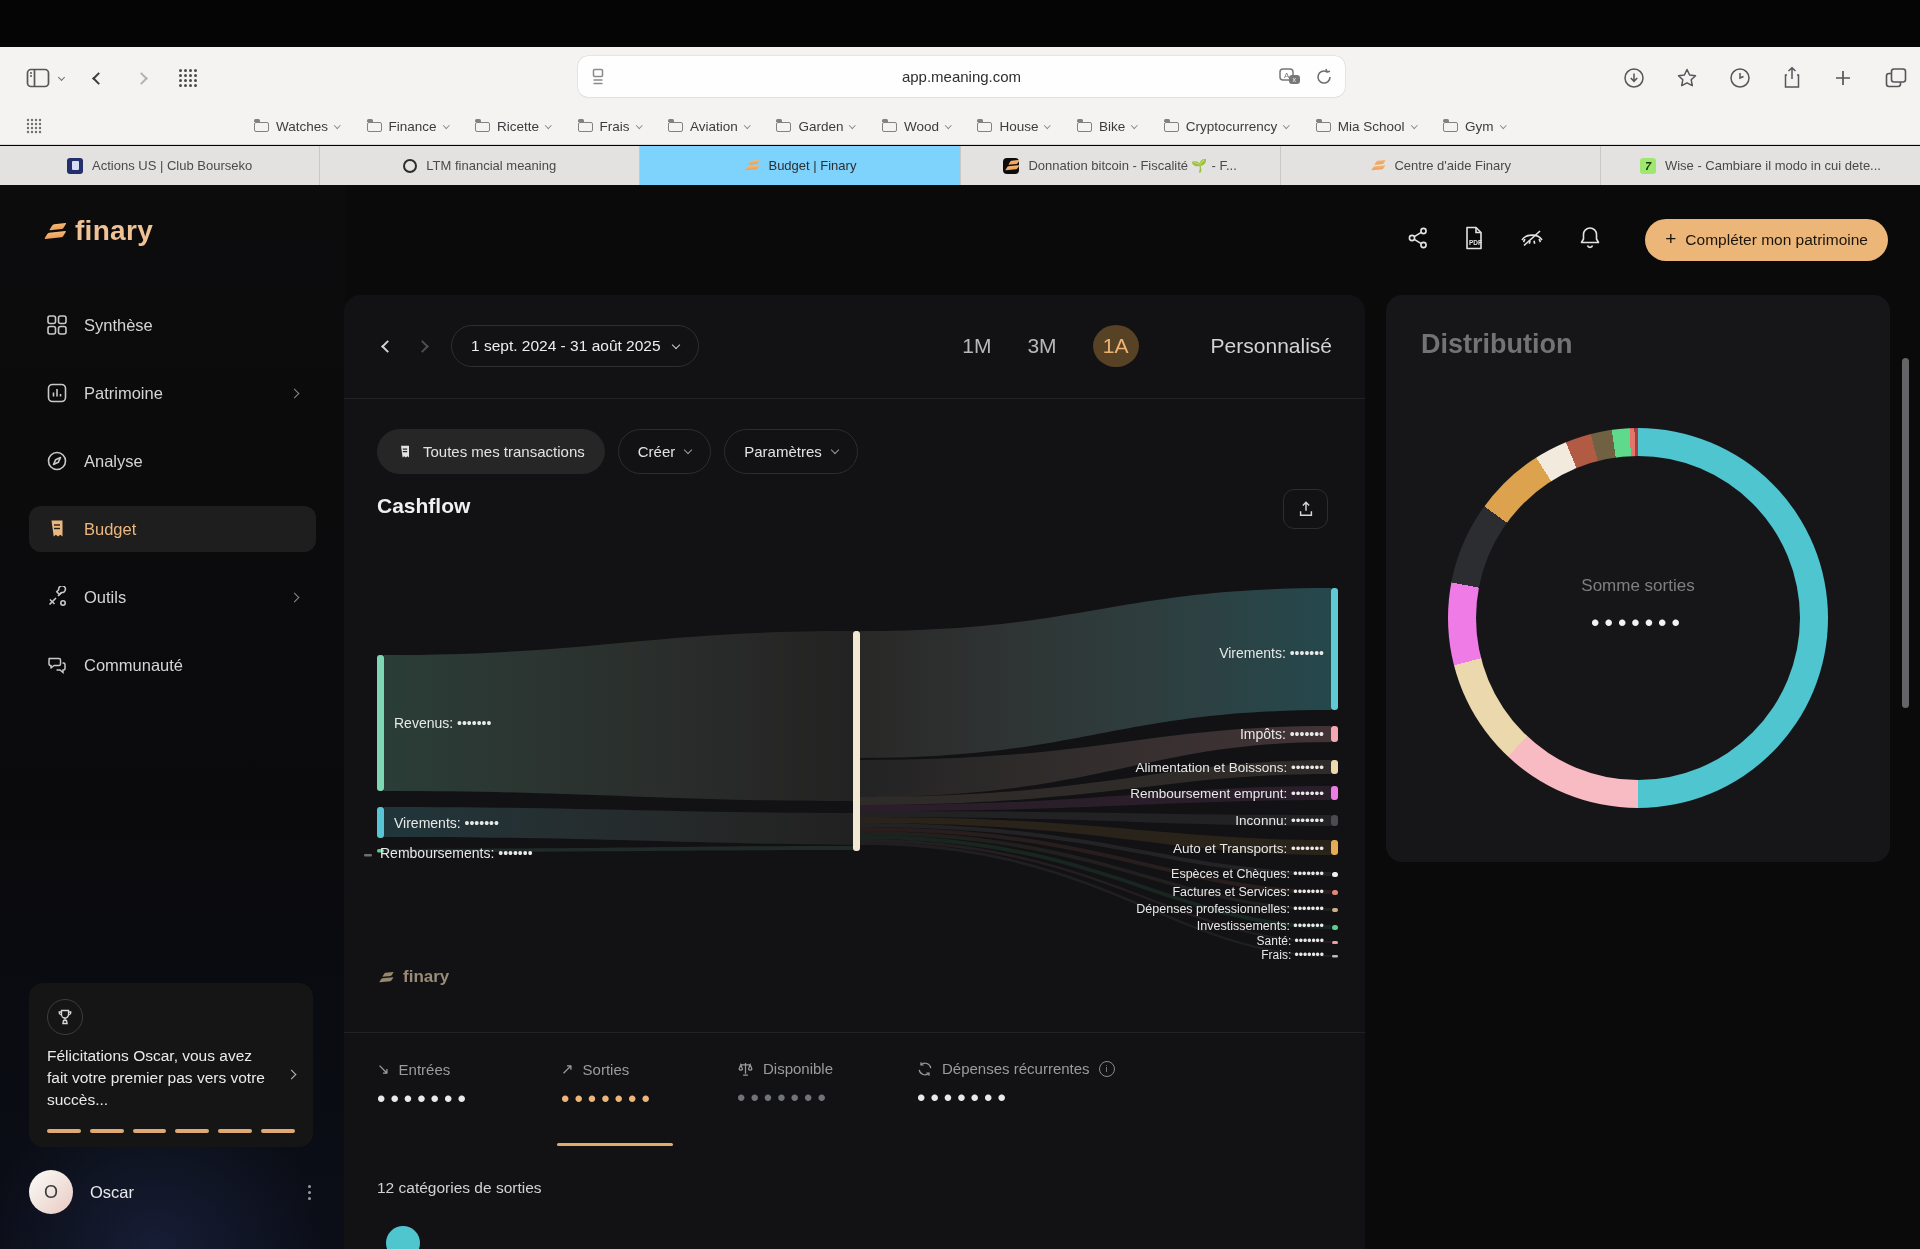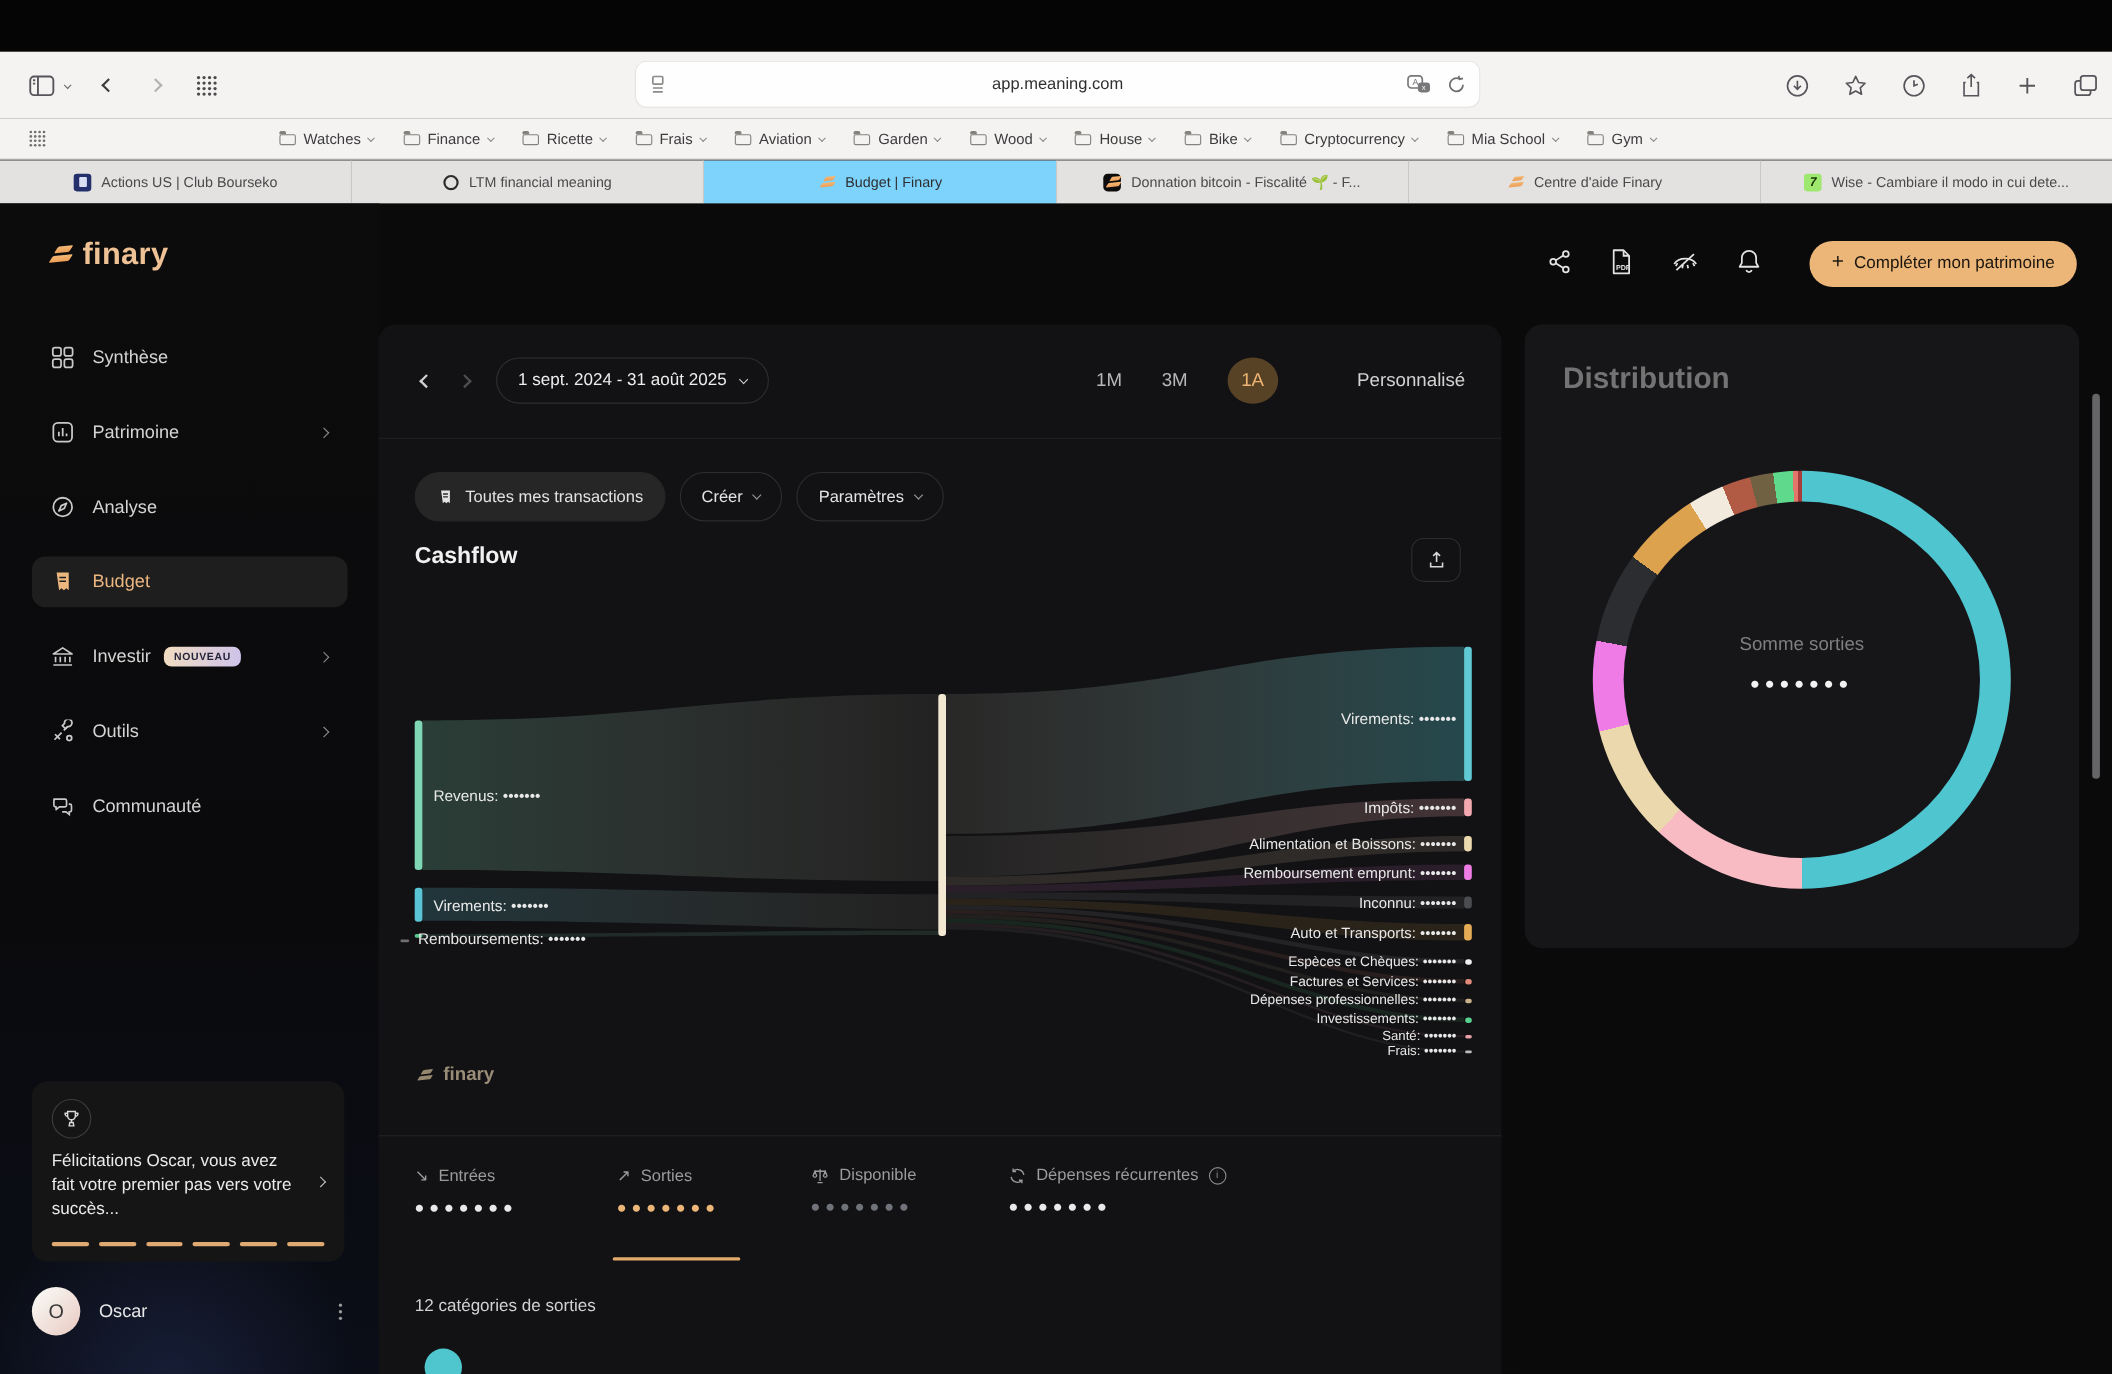--- a/index.html
+++ b/index.html
@@ -106,21 +106,21 @@
   
   .main-panel { position:absolute; left:344px; top:110px; width:1021px; height:954px;
     background:#121214; border-radius:16px 16px 0 0; overflow:hidden; }
   .daterow { position:absolute; left:0; top:30px; width:100%; height:42px; display:flex; align-items:center; padding:0 33px; }
   .nav-arrow { padding:6px; display:flex; }
   .nav-arrow.prev { color:#d2d2d2; }
   .nav-arrow.next { color:#4e4e50; margin-left:14px; }
   .date-pill { margin-left:18px; height:42px; border:1px solid #2f2f31; border-radius:22px;
     display:flex; align-items:center; gap:12px; padding:0 19px; color:#ededed; font-size:15.5px; }
   .date-pill .chev { color:#cfcfcf; margin-top:-3px; }
-  .periods { margin-left:auto; display:flex; align-items:center; gap:36px; font-size:17px; color:#b8b8b8; }
+  .periods { margin-left:auto; display:flex; align-items:center; gap:36px; font-size:21px; color:#b8b8b8; }
   .period-active { width:46px; height:42px; border-radius:50%; background:#584226; color:#edb473;
     display:flex; align-items:center; justify-content:center; }
   .divider { position:absolute; left:0; width:100%; height:1px; background:#222224; }
 
   .filterrow { position:absolute; left:0; top:134px; width:100%; height:45px; display:flex; align-items:center; padding:0 33px; gap:13px; }
   .fpill { height:45px; border-radius:23px; display:flex; align-items:center; gap:10px; padding:0 19px;
     font-size:15px; color:#e3e3e3; border:1px solid #2d2d2f; }
   .fpill.filled { background:#262627; border-color:#262627; }
   .fpill .chev { color:#9c9c9c; margin-top:-3px; }
   .fright { margin-left:auto; display:flex; gap:16px; }
@@ -431,35 +431,20 @@
             <svg class="ic" width="22" height="22" viewBox="0 0 22 22">
               <path d="M5.5 2.5 h11 v16 l-2.2-1.7 -2.2 1.7 -2.2-1.7 -2.2 1.7 z" fill="#ecb77f"></path>
               <line x1="8" y1="7" x2="14" y2="7" stroke="#1e1e1f" stroke-width="1.4"></line>
               <line x1="8" y1="10.5" x2="14" y2="10.5" stroke="#1e1e1f" stroke-width="1.4"></line>
             </svg>
             </span>
           <span>Budget</span>
         </div>
         <div class="nav-item">
           <span class="nicon">
-            <svg class="ic" width="22" height="22" viewBox="0 0 22 22" fill="none" stroke="#c9c9c9" stroke-width="1.5">
-              <path d="M2.5 8.5 L11 3 L19.5 8.5 Z" stroke-linejoin="round"></path>
-              <line x1="4.5" y1="11" x2="4.5" y2="16"></line>
-                <line x1="8.8" y1="11" x2="8.8" y2="16"></line>
-              <line x1="13.2" y1="11" x2="13.2" y2="16"></line>
-                <line x1="17.5" y1="11" x2="17.5" y2="16"></line>
-              <line x1="2.5" y1="18.5" x2="19.5" y2="18.5"></line>
-            </svg>
-            </span>
-          <span>Investir</span>
-          <span class="badge">NOUVEAU</span>
-          <i class="chev r"></i>
-        </div>
-        <div class="nav-item">
-          <span class="nicon">
             <svg class="ic" width="22" height="22" viewBox="0 0 22 22" fill="none" stroke="#c9c9c9" stroke-width="1.6">
               <path d="M3.5 18.5 L10 12 M12 10 L15.5 6.5"></path>
               <path d="M15.5 6.5 a3.4 3.4 0 1 0 -2.8 -2.8 l-2 2 2.8 2.8 z" stroke-linejoin="round"></path>
               <path d="M4 13.5 l4.5 4.5"></path>
                 <circle cx="17" cy="17" r="2.2"></circle>
             </svg>
             </span>
           <span>Outils</span>
           <i class="chev r"></i>
         </div>

